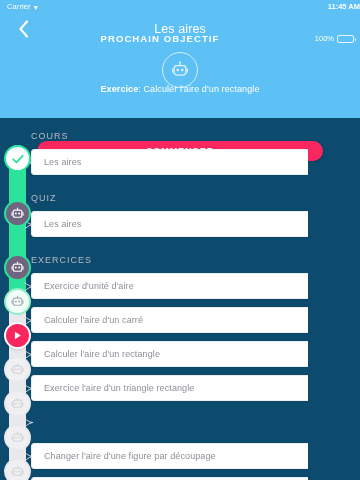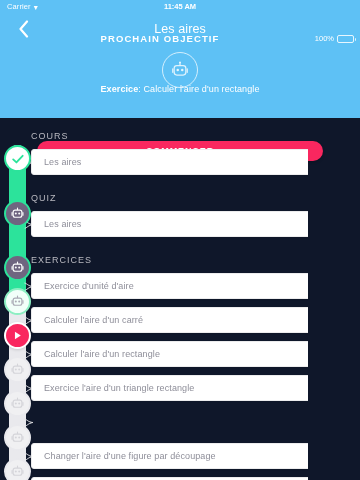--- a/index.html
+++ b/index.html
@@ -6,21 +6,21 @@
   * { box-sizing: border-box; margin: 0; padding: 0; }
   html, body {
     width: 360px; height: 480px;
     font-family: "Liberation Sans", sans-serif;
     background: #ffffff;
     overflow: hidden;
   }
   #app {
     position: relative;
     width: 360px; height: 480px;
-    background: #0f172a;
+    background: #0c4a6e;
     overflow: hidden;
   }
 
   
   .header-bg {
     position: absolute; left: 0; top: 0;
     width: 360px; height: 118px;
     background: #5ec1f5;
   }
 
@@ -33,21 +33,21 @@
     line-height: 14px;
   }
   .sb-left {
     position: absolute; left: 7px; top: 0;
     display: flex; align-items: center; gap: 3px;
   }
   .sb-carrier { font-size: 7.5px; letter-spacing: .1px; }
   .wifi-glyph { font-size: 8px; line-height: 1; position: relative; top: .5px; }
   .sb-center {
     position: absolute; left: 0; top: 0; width: 360px;
-    text-align: center; font-size: 7.5px; font-weight: bold;
+    text-align: right; font-size: 7.5px; font-weight: bold;
   }
   .sb-right {
     position: absolute; right: 6px; top: 0;
     display: flex; align-items: center; gap: 3px; margin-top: 32px;
   }
   .sb-batt-text { font-size: 7.5px; }
   .batt {
     width: 17px; height: 7.5px;
     border: 1px solid rgba(255,255,255,.85);
     border-radius: 2px;

